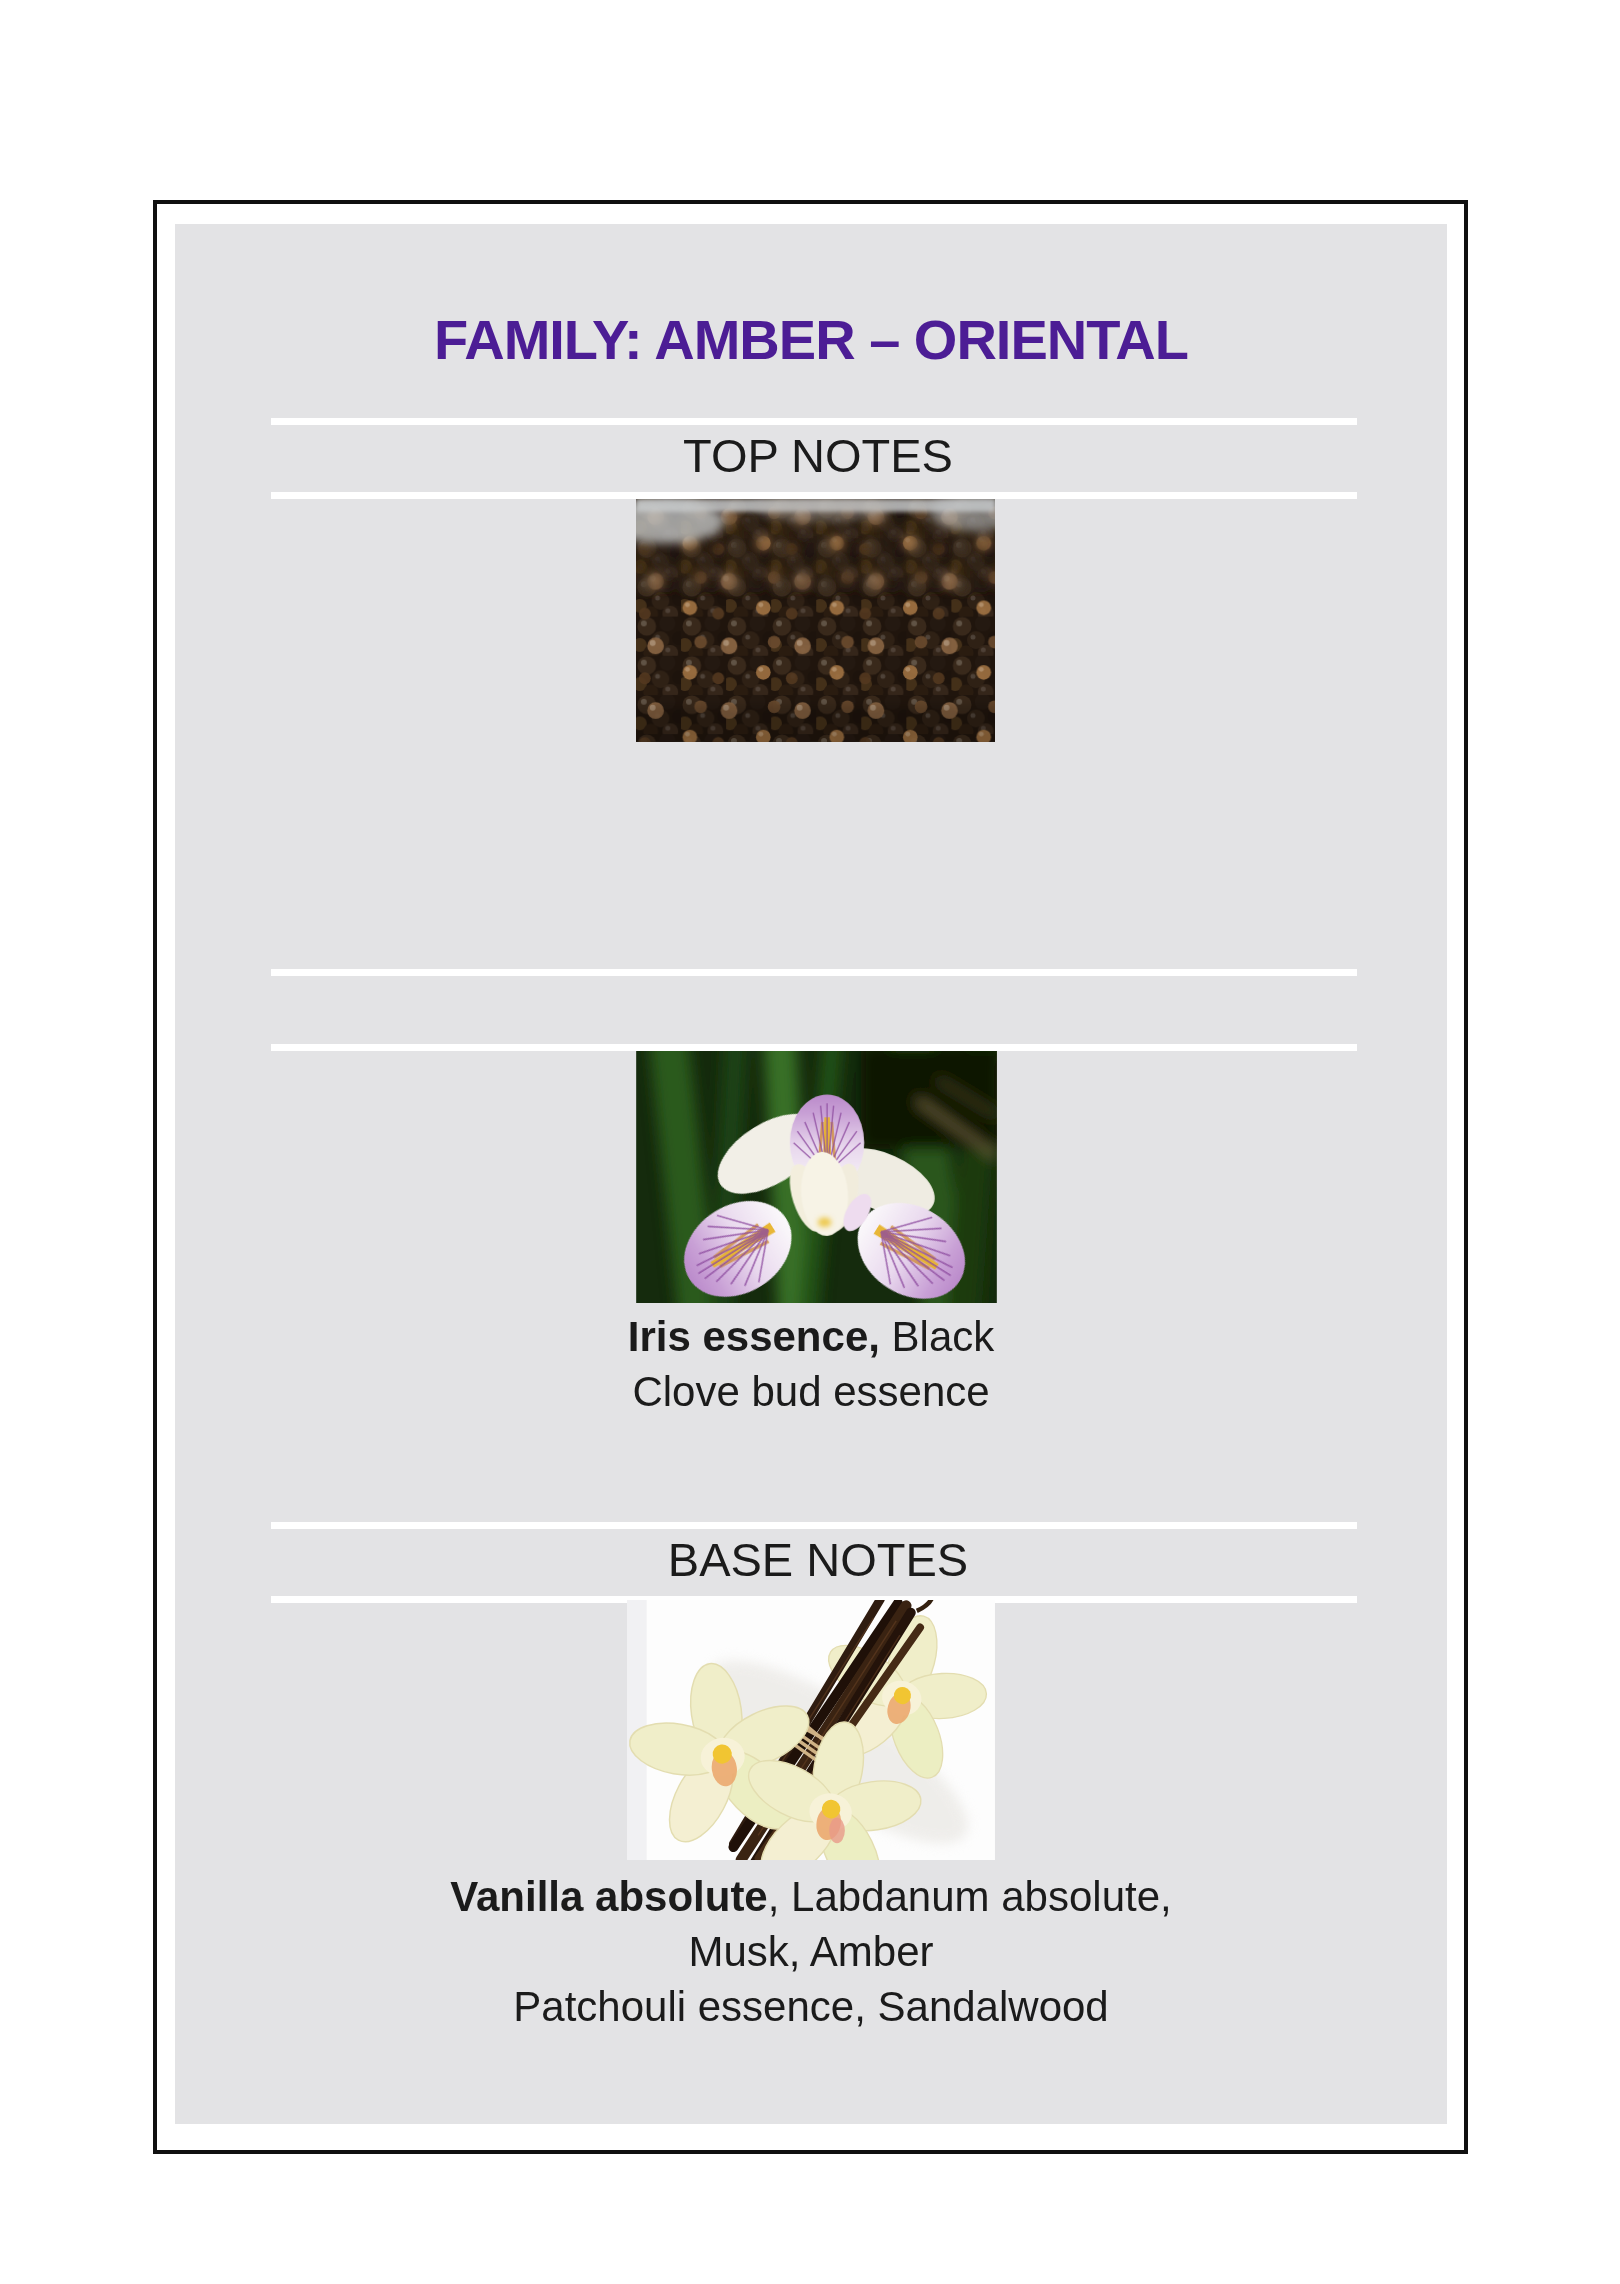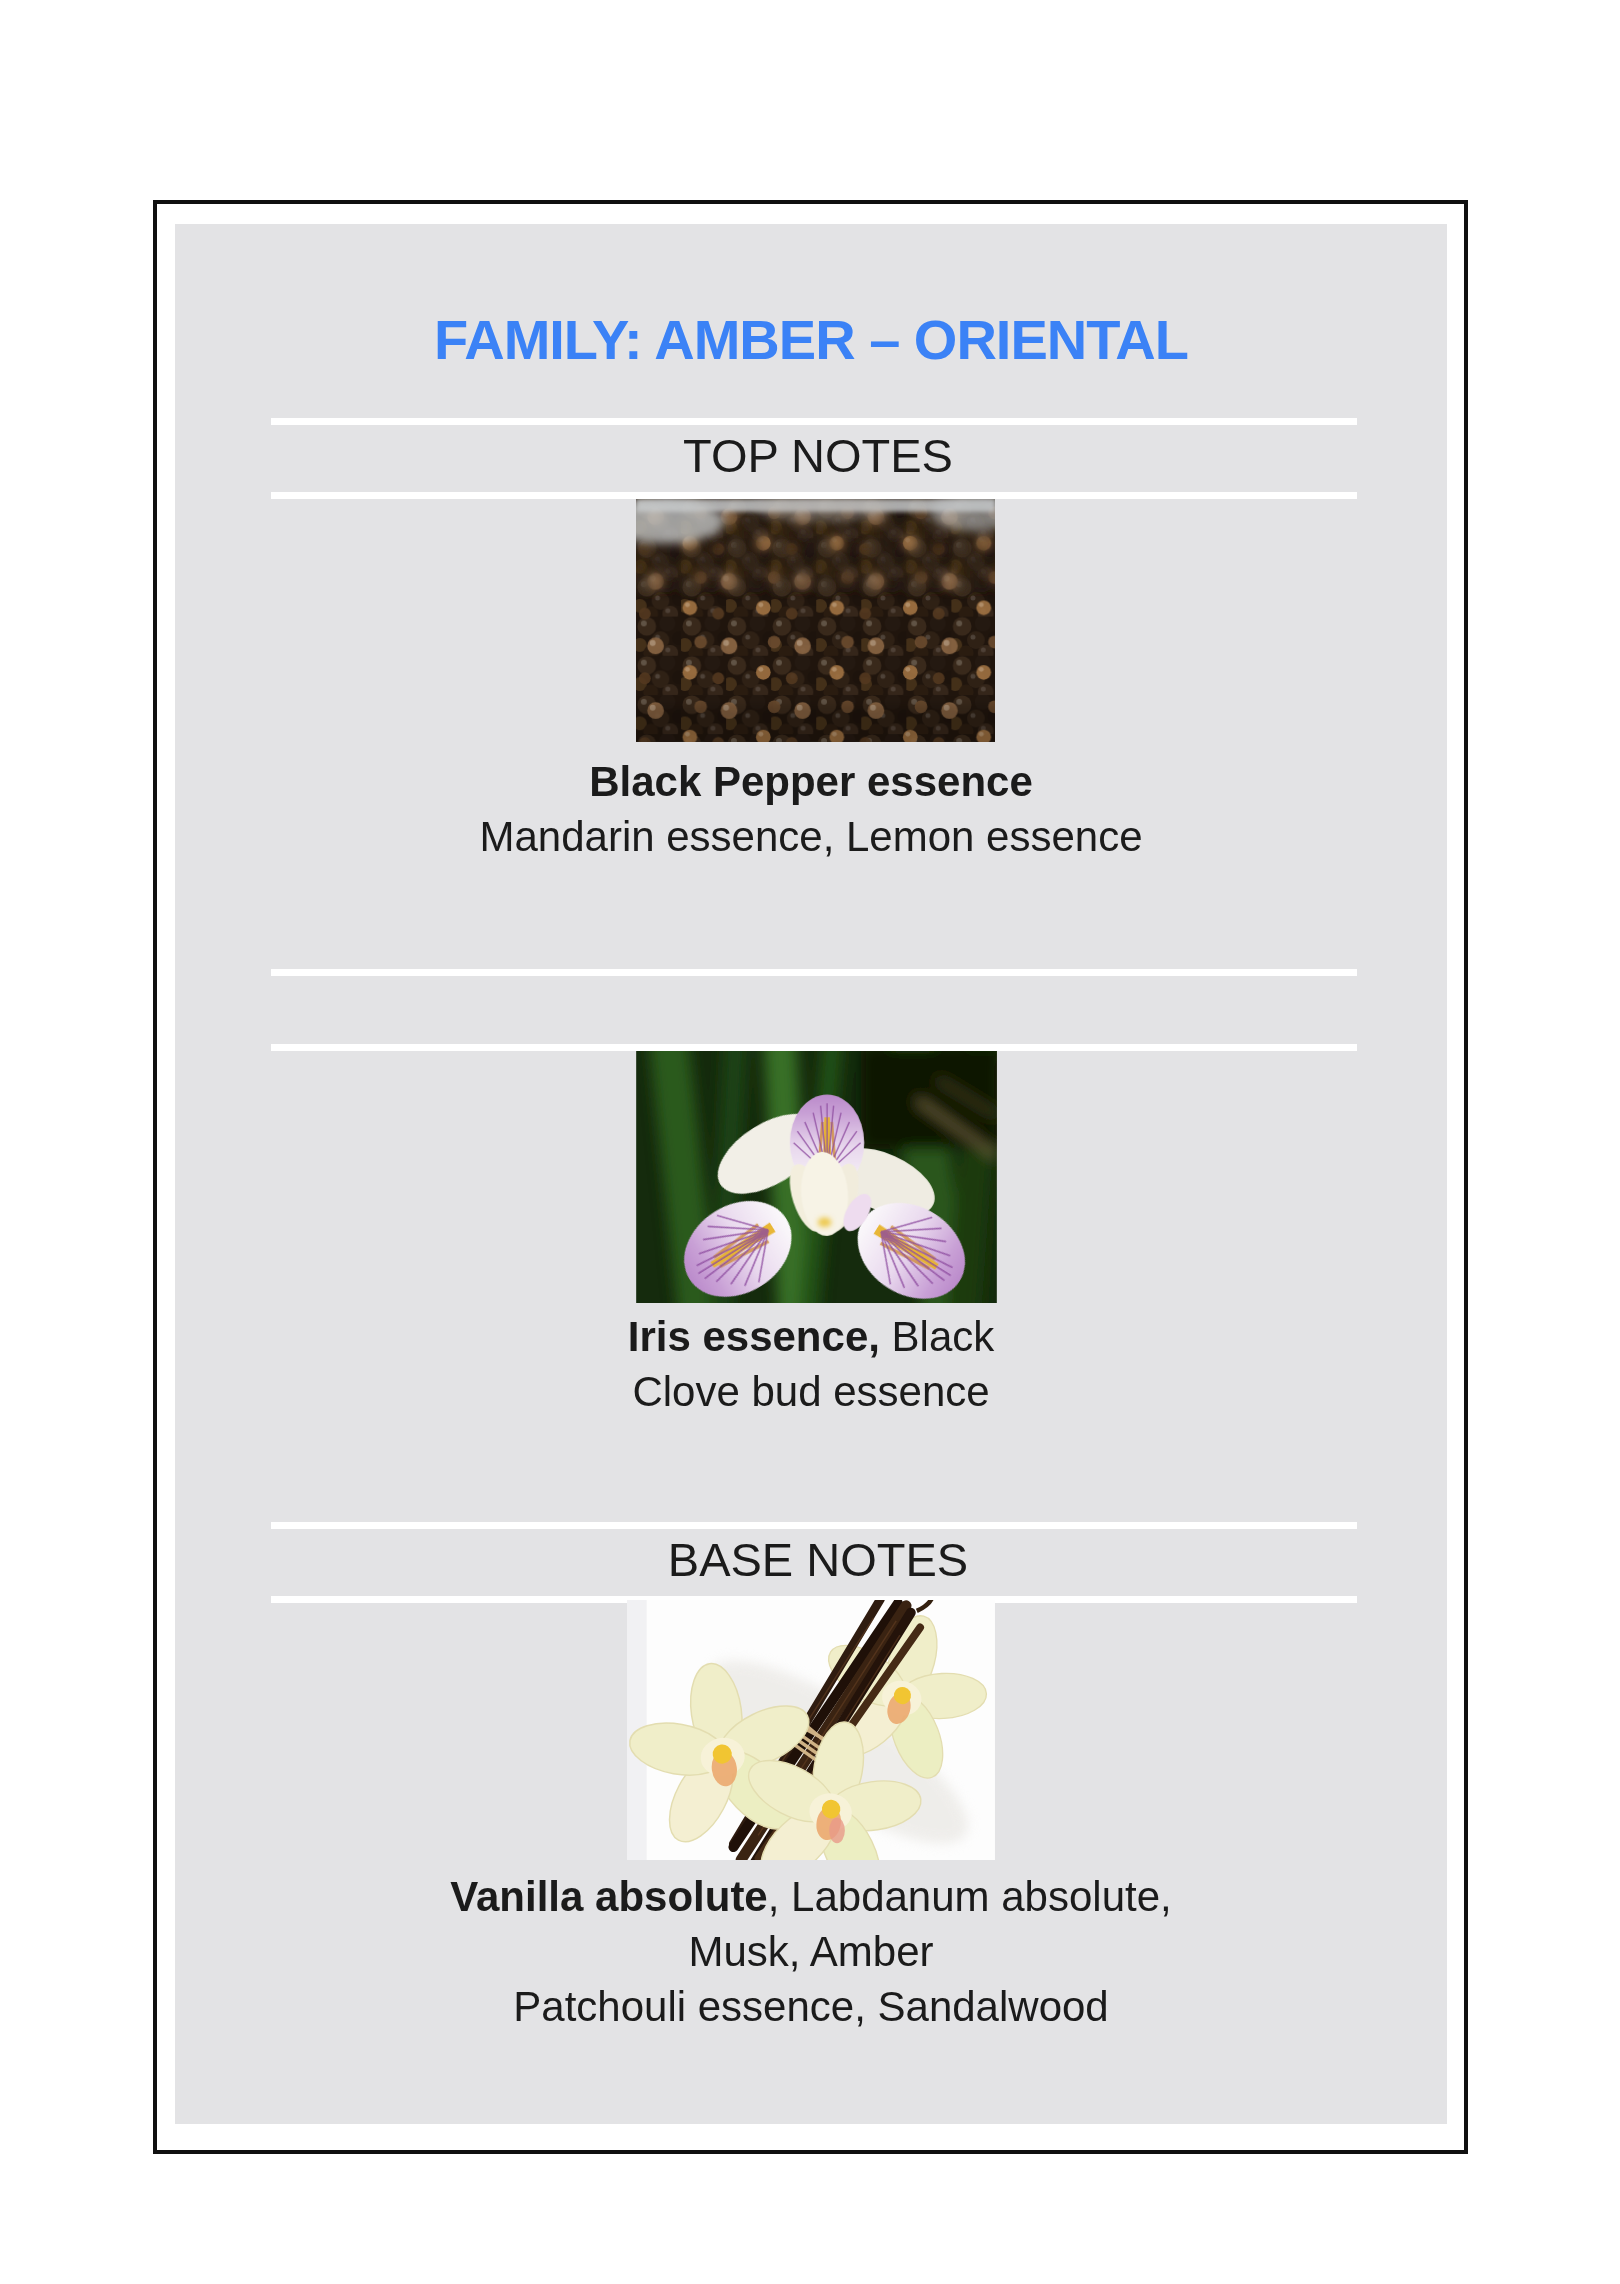--- a/index.html
+++ b/index.html
@@ -11,21 +11,21 @@
     position:absolute; left:153px; top:200px; width:1315px; height:1954px;
     background:#ffffff; border:4.4px solid #101010; box-sizing:border-box;
   }
   .panel{
     position:absolute; left:175px; top:224px; width:1272px; height:1900px;
     background:#e3e3e5;
   }
   .title{
     position:absolute; left:175px; top:305px; width:1272px;
     text-align:center; font-size:56px; line-height:69px; font-weight:700;
-    letter-spacing:-1px; color:#3b82f6; white-space:nowrap;
+    letter-spacing:-1px; color:#4c1d95; white-space:nowrap;
   }
   .rule{
     position:absolute; left:271px; width:1086px; height:7.4px; background:#ffffff;
   }
   .heading{
     position:absolute; left:175px; width:1272px; text-align:center;
     font-size:47px; line-height:49px; font-weight:400; color:#1b1b1b;
     letter-spacing:0px; white-space:nowrap;margin-left:7px;
   }
   .figure{ position:absolute; overflow:hidden; }
@@ -86,24 +86,20 @@
       <rect x="-20" y="-20" width="773" height="210" fill="url(#corns)" filter="url(#pblurM)"></rect>
       <rect x="-20" y="-20" width="773" height="210" fill="url(#corns2)" filter="url(#pblurM)" opacity="0.85"></rect>
       <rect x="0" y="0" width="733" height="26" fill="#cdd0d2" opacity="0.8" filter="url(#pblurS)"></rect>
       <ellipse cx="60" cy="46" rx="120" ry="45" fill="#c9cccd" opacity="0.75" filter="url(#pblurM)"></ellipse>
       <ellipse cx="690" cy="28" rx="90" ry="38" fill="#c4c8ca" opacity="0.55" filter="url(#pblurM)"></ellipse>
       <ellipse cx="380" cy="20" rx="140" ry="26" fill="#b9b4ae" opacity="0.4" filter="url(#pblurM)"></ellipse>
       <rect x="-20" y="420" width="773" height="100" fill="#000000" opacity="0.16" filter="url(#pblurM)"></rect>
     </svg>
   </div>
 
-  <div class="notes" style="top:754px">
-    <div><span class="b">Black Pepper essence</span><span></span></div>
-    <div><span class="b"></span><span>Mandarin essence, Lemon essence</span></div>
-  </div>
 
   <div class="rule" style="top:969px"></div>
   <div class="rule" style="top:1044px"></div>
 
   <div class="figure" style="left:636px; top:1051px; width:361px; height:252px;">
     <svg width="361" height="252" viewBox="0 0 737 515">
       <defs>
         <filter id="iblurL" x="-40%" y="-40%" width="180%" height="180%">
             <feGaussianBlur stdDeviation="14"></feGaussianBlur>
           </filter>

